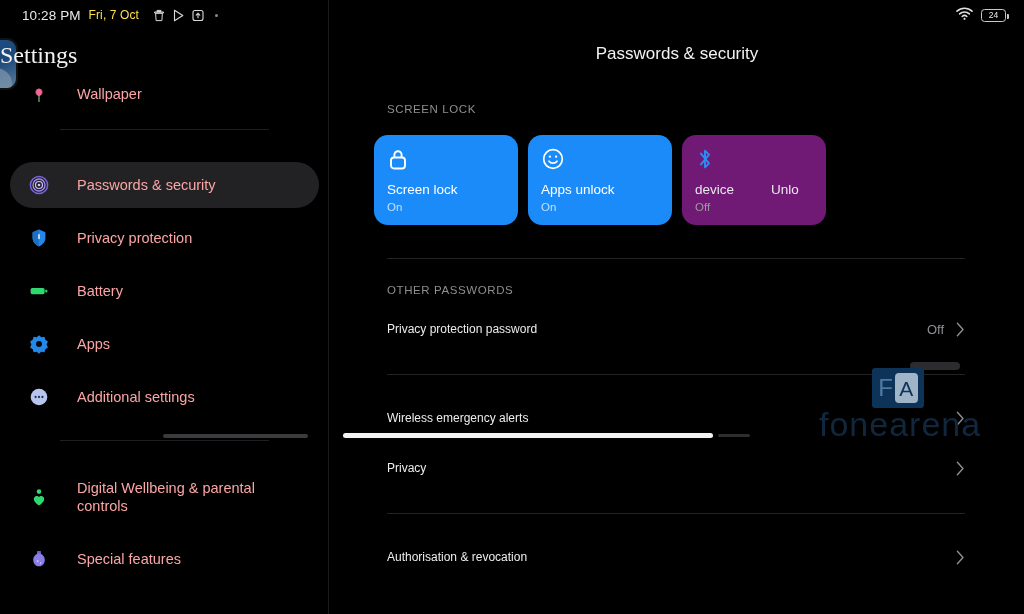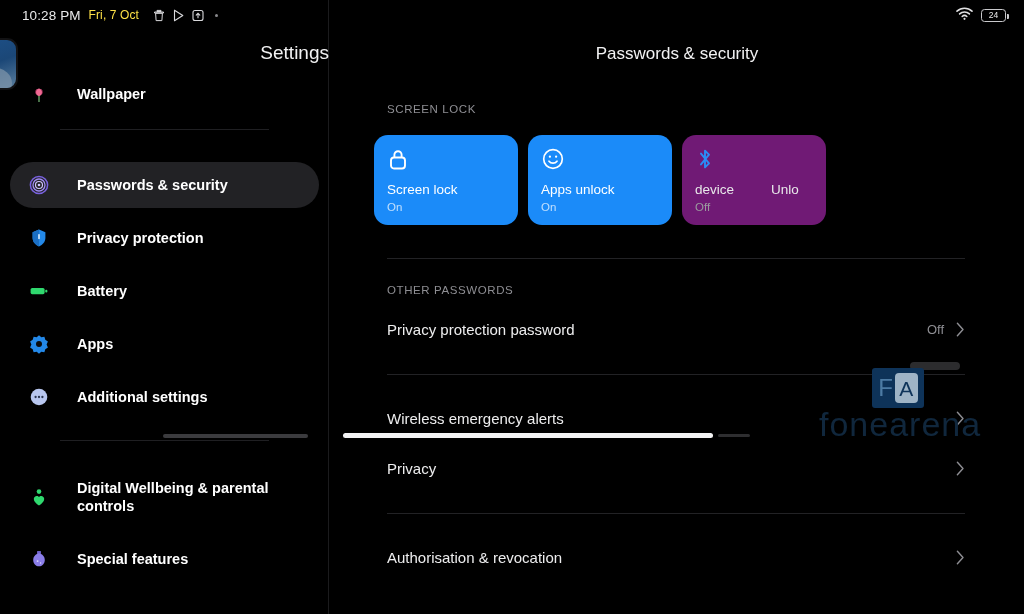--- a/index.html
+++ b/index.html
@@ -47,36 +47,36 @@
     background: linear-gradient(160deg,#1d4f86 0%,#1b4777 45%,#5b7f9e 100%);
     border-radius: 11px; border: 2px solid #121214;
     overflow: hidden;
   }
   .edge-app:after{
     content:""; position:absolute; left:-6px; bottom:-10px; width:34px; height:30px;
     background:#7c93a8; border-radius:50%; opacity:.75;
   }
   .sb-title {
     position: absolute; top: 42px; left: 0; width: 329px;
-    text-align: right; color: #f2f2f3; font-size: 19px; font-weight: 400;
+    text-align: left; color: #f2f2f3; font-size: 24px; font-weight: 400; font-family: Liberation Serif, serif;
   }
   .divider { position: absolute; left: 60px; width: 209px; height: 1px; background: #1f1f22; }
   .nav-item {
     position: absolute; left: 10px; width: 309px; height: 46px;
     display: flex; align-items: center; border-radius: 23px;
     padding-left: 16px;
   }
   .nav-item.active { background: #222225; }
   .nav-icon {
     width: 26px; height: 26px; flex: 0 0 26px;
     display: flex; align-items: center; justify-content: center;
   }
   .nav-icon svg { display: block; }
   .nav-label {
-    margin-left: 25px; color: #ffffff; font-size: 14.5px; line-height: 18px; font-weight: bold;
+    margin-left: 25px; color: #fca5a5; font-size: 14.5px; line-height: 18px;
   }
   .nav-item.two-line { height: 58px; align-items: center; }
   .nav-item.two-line .nav-label { max-width: 200px; }
 
   
   .main {
     position: absolute; left: 330px; top: 0; width: 694px; height: 614px; background: #000;
   }
   .main-title {
     position: absolute; top: 44px; left: 0; width: 694px; text-align: center;
@@ -109,21 +109,21 @@
     position: absolute; bottom: 28px; left: 89px;
     font-size: 13.5px; color: #e8e8ea; white-space: nowrap;
   }
 
   .hr { position: absolute; left: 57px; width: 578px; height: 1px; background: #222225; }
 
   .row {
     position: absolute; left: 57px; width: 578px; height: 34px;
     display: flex; align-items: center;
   }
-  .row-label { color: #ededee; font-size: 15px; flex: 1; }
+  .row-label { color: #ededee; font-size: 12px; flex: 1; }
   .row-value { color: #8e8e93; font-size: 13px; margin-right: 12px; }
   .chev { width: 9px; height: 15px; flex: 0 0 9px; }
   .chev svg { display: block; }
 
   
   .wm { position: absolute; right: 0; bottom: 0; width: 160px; height: 88px; z-index: 30; }
   .wm-logo {
     position: absolute; left: 8px; top: 10px; width: 52px; height: 40px;
     background: #0e3359; border-radius: 3px;
     display: flex; align-items: center; justify-content: center; gap: 2px;

